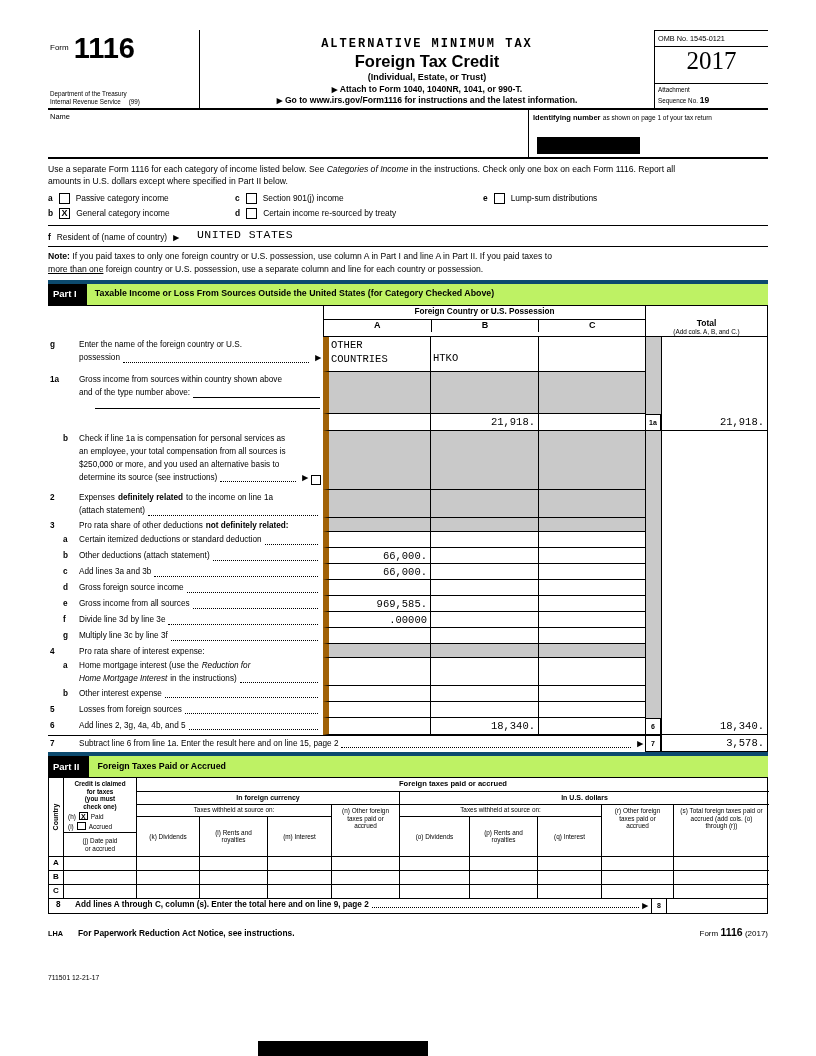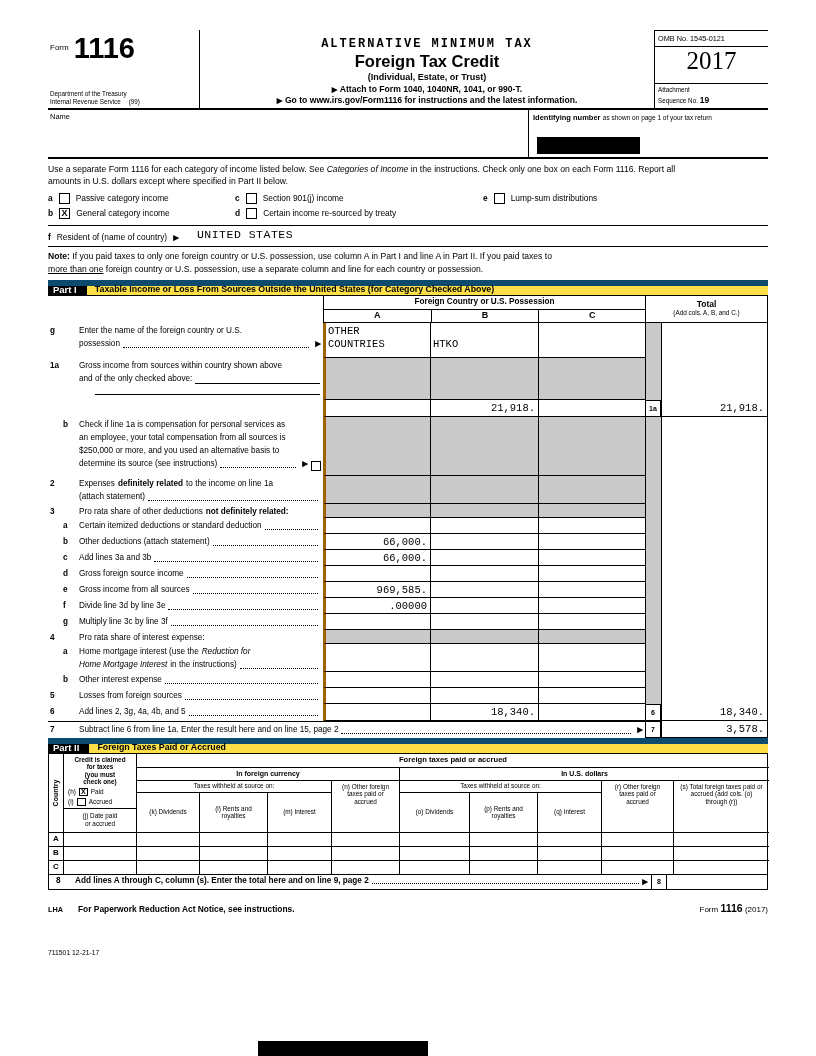--- a/index.html
+++ b/index.html
@@ -42,38 +42,38 @@
 .cat{display:flex;align-items:center;gap:6px}
 .w1{width:187px}.w2{width:248px}
 .ltr{font-weight:bold}
 .cbx{width:11px;height:11px;border:1px solid #000;display:inline-flex;align-items:center;justify-content:center;font-weight:bold;font-size:9px;flex-shrink:0;background:#fff}
 .cbx.s{width:9px;height:8px;font-size:7px}
 .f-row{display:flex;align-items:flex-end;gap:6px;border-top:1px solid #000;border-bottom:1px solid #000;margin-top:6px;padding:2px 0 3px}
 .f-val{font-size:11.5px;margin-left:12px;letter-spacing:.5px}
 .note{padding:3px 0 4px;font-size:8.6px;line-height:1.5}
 .ul{text-decoration:underline}
 
-.part-bar{display:flex;align-items:stretch;background:#fde047;border-top:6px solid #0c4a6e;border-bottom:1px solid #000;height:16px}
+.part-bar{display:flex;align-items:stretch;background:#bef264;border-top:4px solid #0c4a6e;border-bottom:1px solid #000;height:26px}
 .part-label{background:#000;color:#fff;font-weight:bold;font-size:9.5px;padding:1px 10px 0 5px;display:flex;align-items:center}
 .part-title{font-weight:bold;font-size:8.8px;margin-left:8px;align-self:center}
 
 .p1h{display:flex}
 .p1h-desc{width:275px}
 .p1h-cols{width:322px;border-left:1px solid #000;border-bottom:1px solid #000}
 .p1h-group{text-align:center;font-weight:bold;font-size:8.2px;border-bottom:1px solid #000;padding:1.5px 0}
 .p1h-abc{display:flex;text-align:center;font-weight:bold;font-size:9px}
 .p1h-abc .a{width:107px}.p1h-abc .bb{width:108px;border-left:1px solid #000}.p1h-abc .c{width:107px;border-left:1px solid #000}
-.p1h-total{width:123px;border-left:1px solid #000;border-right:1px solid #000;border-bottom:1px solid #000;text-align:center;padding-top:4px}
+.p1h-total{width:123px;border-left:1px solid #000;border-right:1px solid #000;border-bottom:1px solid #000;text-align:center;padding-top:13px}
 .t1{font-weight:bold;font-size:8.5px;line-height:1.1}
 .t2{font-size:6.4px}
 .p1r{display:flex}
 .p1r .desc{width:275px;padding:2px 2px 0;font-size:8.2px;line-height:12.9px}
 .desc7{width:597px;padding:2px 2px 0;font-size:8.2px;line-height:12.9px;border-top:1px solid #000}
 .bt-desc{border-top:1px solid #000}
-.ca{width:107px;border-left:3px solid #a16207;border-bottom:1px solid #000}
+.ca{width:107px;border-left:6px solid #a16207;border-bottom:1px solid #000}
 .cb{width:108px;border-left:1px solid #000;border-bottom:1px solid #000}
 .cc{width:107px;border-left:1px solid #000;border-bottom:1px solid #000}
 .nc{width:16px;border-left:1px solid #000;background:#c9c9c9;flex-shrink:0}
 .nc.box{background:#fff;border:1px solid #000;display:flex;align-items:center;justify-content:center;font-weight:bold;font-size:7px}
 .ct{width:107px;border-left:1px solid #000;border-right:1px solid #000}
 .ct.bl{border-bottom:1px solid #000}
 .gray{background:#c9c9c9}
 .dl{display:flex;align-items:flex-end}
 .dl>span{white-space:nowrap}
 .dl>span+span{margin-left:3px}
@@ -273,21 +273,21 @@
     <div class="ct"></div>
   </div>
 
   <div class="p1r">
     <div class="desc" style="min-height:42px">
       <div class="dl">
           <span class="lnum">1a</span>
           <span>Gross income from sources within country shown above</span>
         </div>
       <div class="dl cont">
-          <span>and of the only checked above:</span>
+          <span>and of the type number above:</span>
           <span class="sline"></span>
         </div>
       <div class="dl" style="padding-left:42px;margin-top:8px">
           <span class="sline"></span>
         </div>
     </div>
     <div class="ca gray"></div>
       <div class="cb gray"></div>
       <div class="cc gray"></div>
     <div class="nc"></div>

